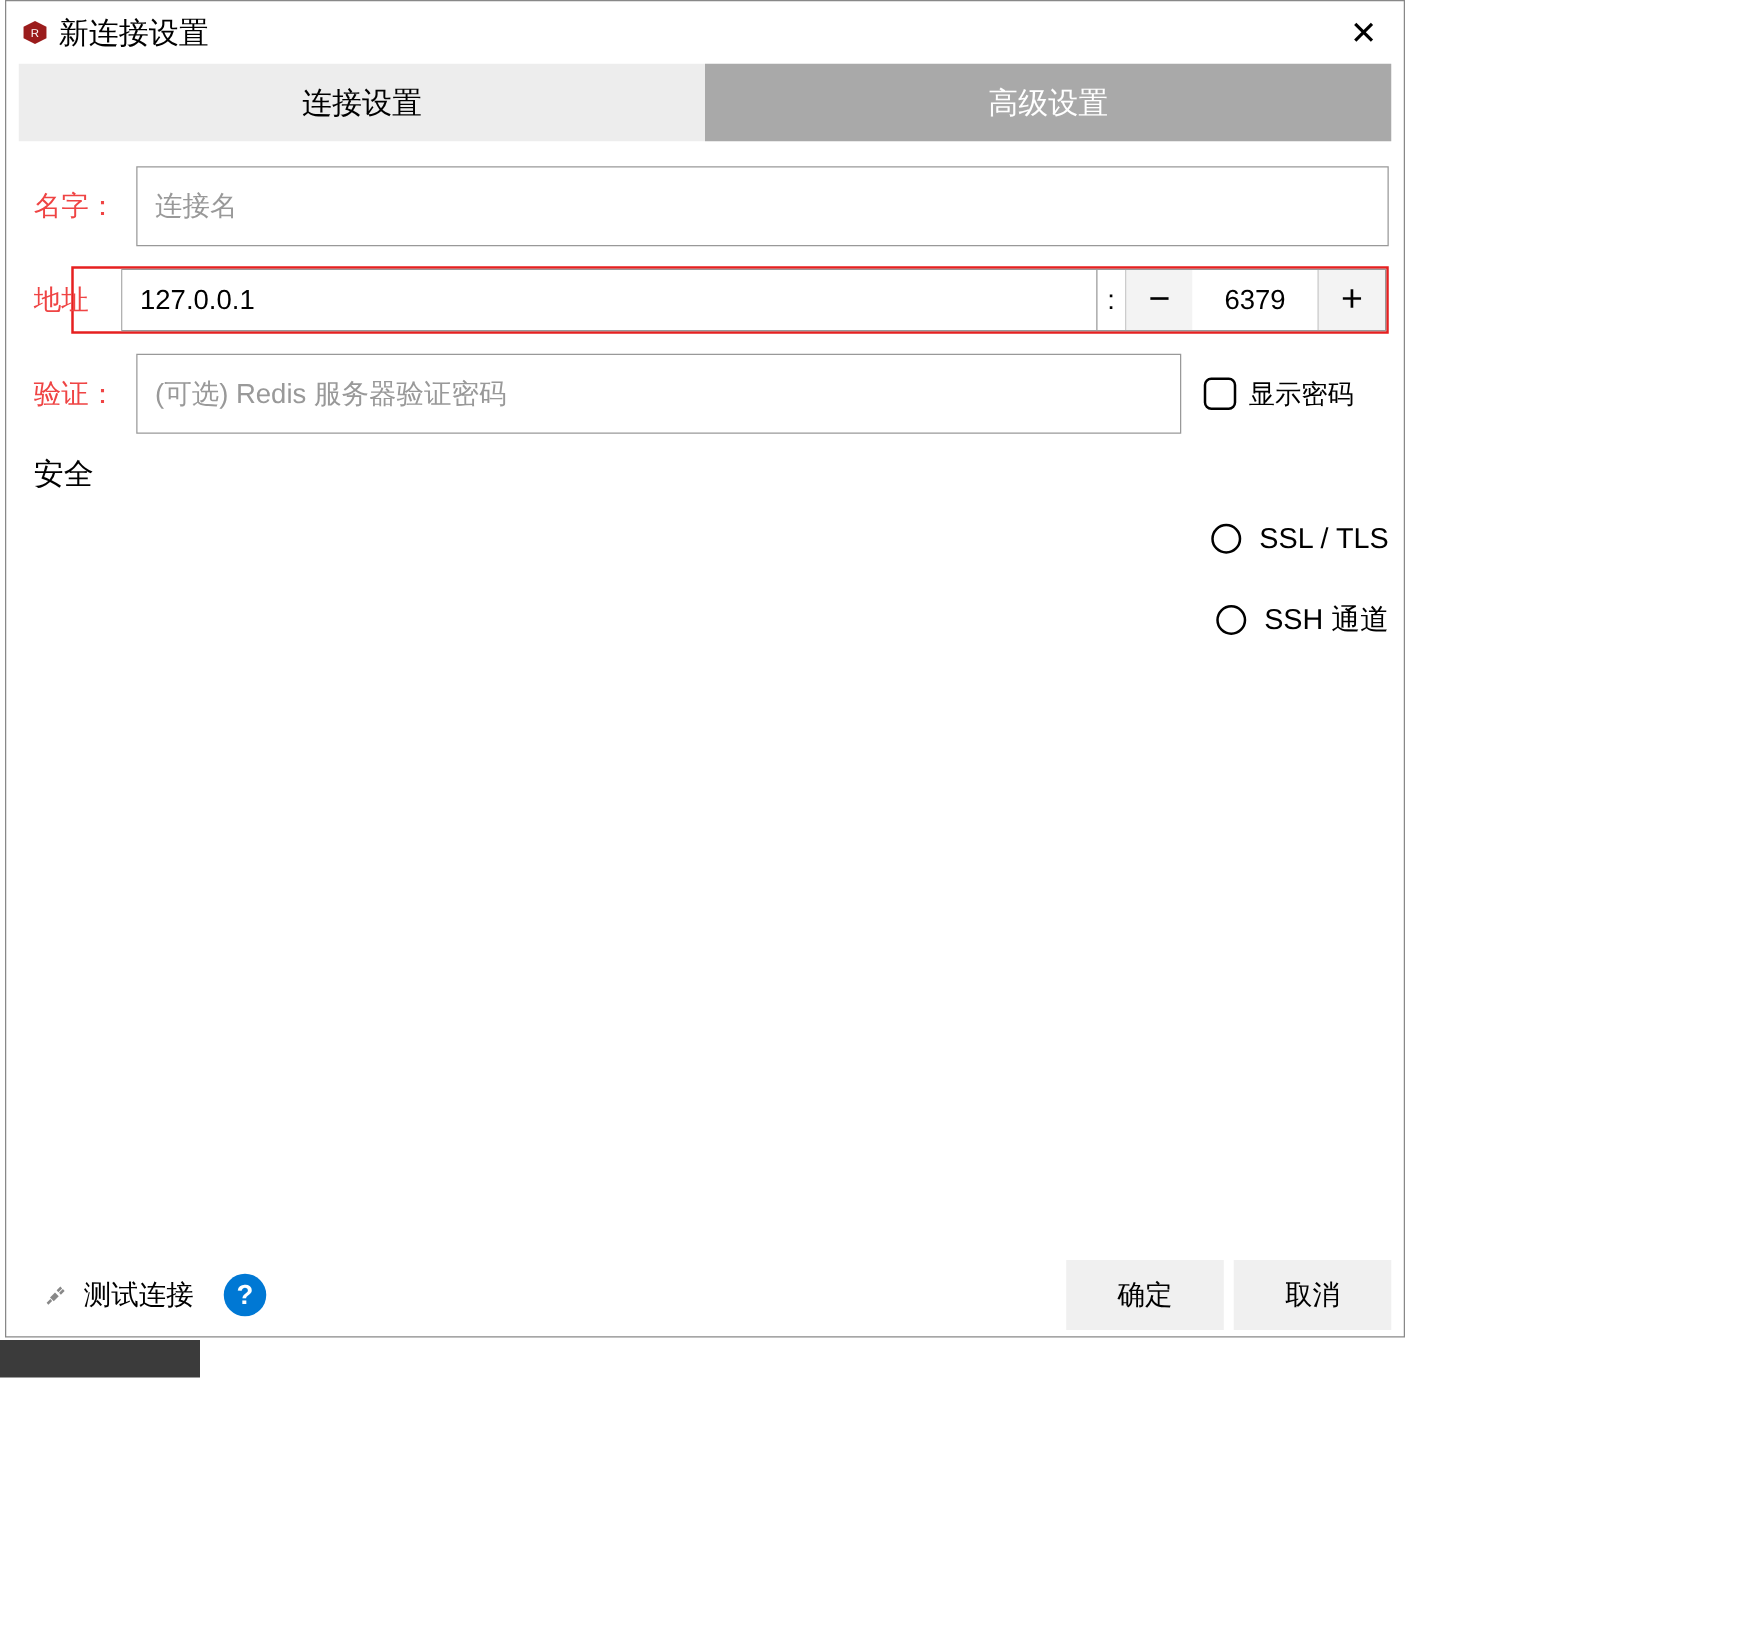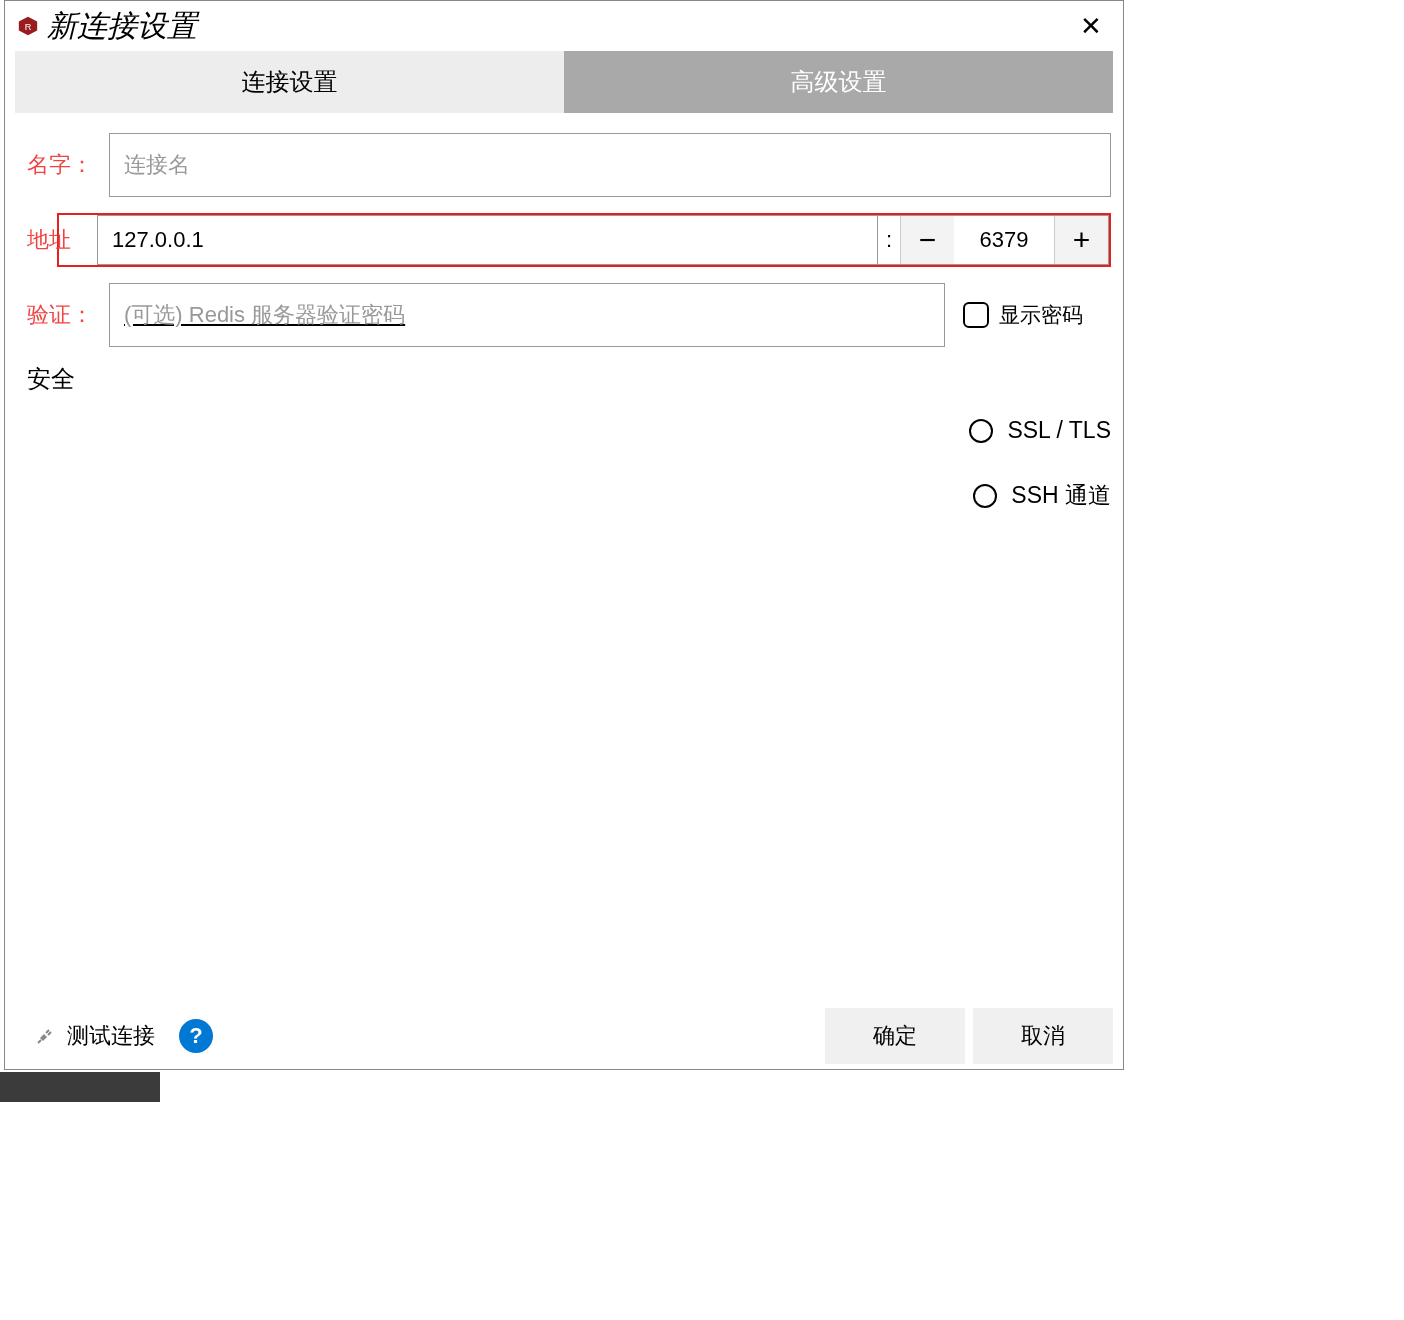--- a/index.html
+++ b/index.html
@@ -27,21 +27,21 @@
       align-items: center;
       height: 50px;
       padding: 0 12px;
     }
     .app-icon {
       width: 22px; height: 22px;
       margin-right: 8px;
       display: inline-flex;
       align-items: center; justify-content: center;
     }
-    .title-text { font-size: 30px; font-style: italic; }
+    .title-text { font-size: 24px; }
     .close-btn {
       margin-left: auto;
       width: 40px; height: 40px;
       display: flex; align-items: center; justify-content: center;
       font-size: 26px;
       cursor: pointer;
     }
     .tabs {
       display: flex;
       height: 62px;
@@ -126,21 +126,21 @@
       justify-content: center;
     }
     .port-input {
       width: 100px;
       height: 100%;
       border: none;
       text-align: center;
       font-size: 22px;
       outline: none;
     }
-    .auth-input { width: 836px; flex: 0 0 836px; text-decoration: underline; }
+    .auth-input { width: 836px; flex: 0 0 836px; }
     .showpw-group {
       display: flex;
       align-items: center;
       margin-left: 18px;
     }
     .checkbox {
       width: 26px; height: 26px;
       border: 2px solid #000;
       border-radius: 6px;
       margin-right: 10px;
@@ -187,21 +187,21 @@
       font-size: 22px;
       font-weight: bold;
       display: flex;
       align-items: center;
       justify-content: center;
       margin-left: 14px;
       cursor: pointer;
     }
     .footer-spacer { flex: 1; }
     .action-btn {
-      width: 140px;
+      width: 126px;
       height: 56px;
       border: none;
       background: #f0f0f0;
       font-size: 22px;
       cursor: pointer;
       margin-left: 8px;
     }
     .bottom-strip {
       position: relative;
       width: 160px;

